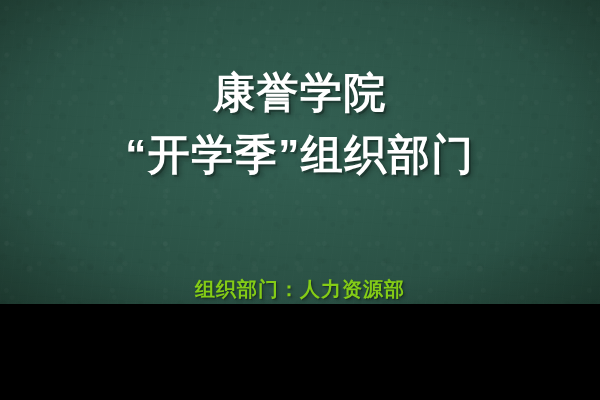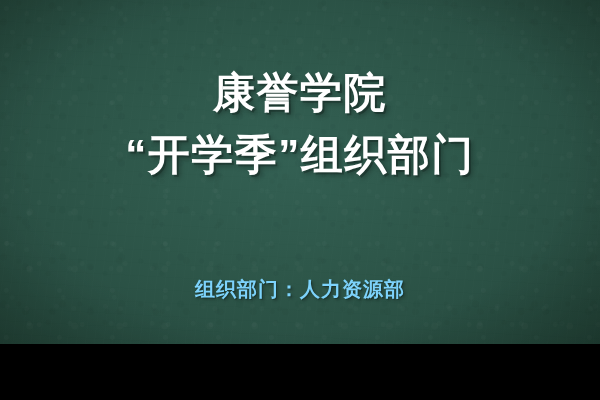--- a/index.html
+++ b/index.html
@@ -3,21 +3,21 @@
 <meta charset="utf-8">
 <style>
   html, body {
     margin: 0;
     padding: 0;
     background: #000;
   }
   #slide {
     position: relative;
     width: 600px;
-    height: 344px;
+    height: 304px;
     overflow: hidden;
     font-family: "Liberation Sans", "DejaVu Sans", sans-serif;
     background-color: #2c5344;
     user-select: none;
   }
 
   
   .board-base {
     position: absolute;
     inset: 0;
@@ -92,21 +92,21 @@
        2px 2px 0 rgba(0,0,0,.22),
        3px 3px 5px rgba(0,0,0,.30);
   }
   .title-line { display: block; white-space: nowrap; }
 
   .subtitle {
     position: absolute;
     left: 0;
     right: 0;
     top: 276px;
-    color: #7dd3fc;
+    color: #84cc16;
     font-size: 20px;
     font-weight: bold;
     line-height: 26px;
     letter-spacing: 1px;
     white-space: nowrap;
     text-shadow:
        1px 1px 0 rgba(0,0,0,.22),
        2px 2px 3px rgba(0,0,0,.28);
   }
 

